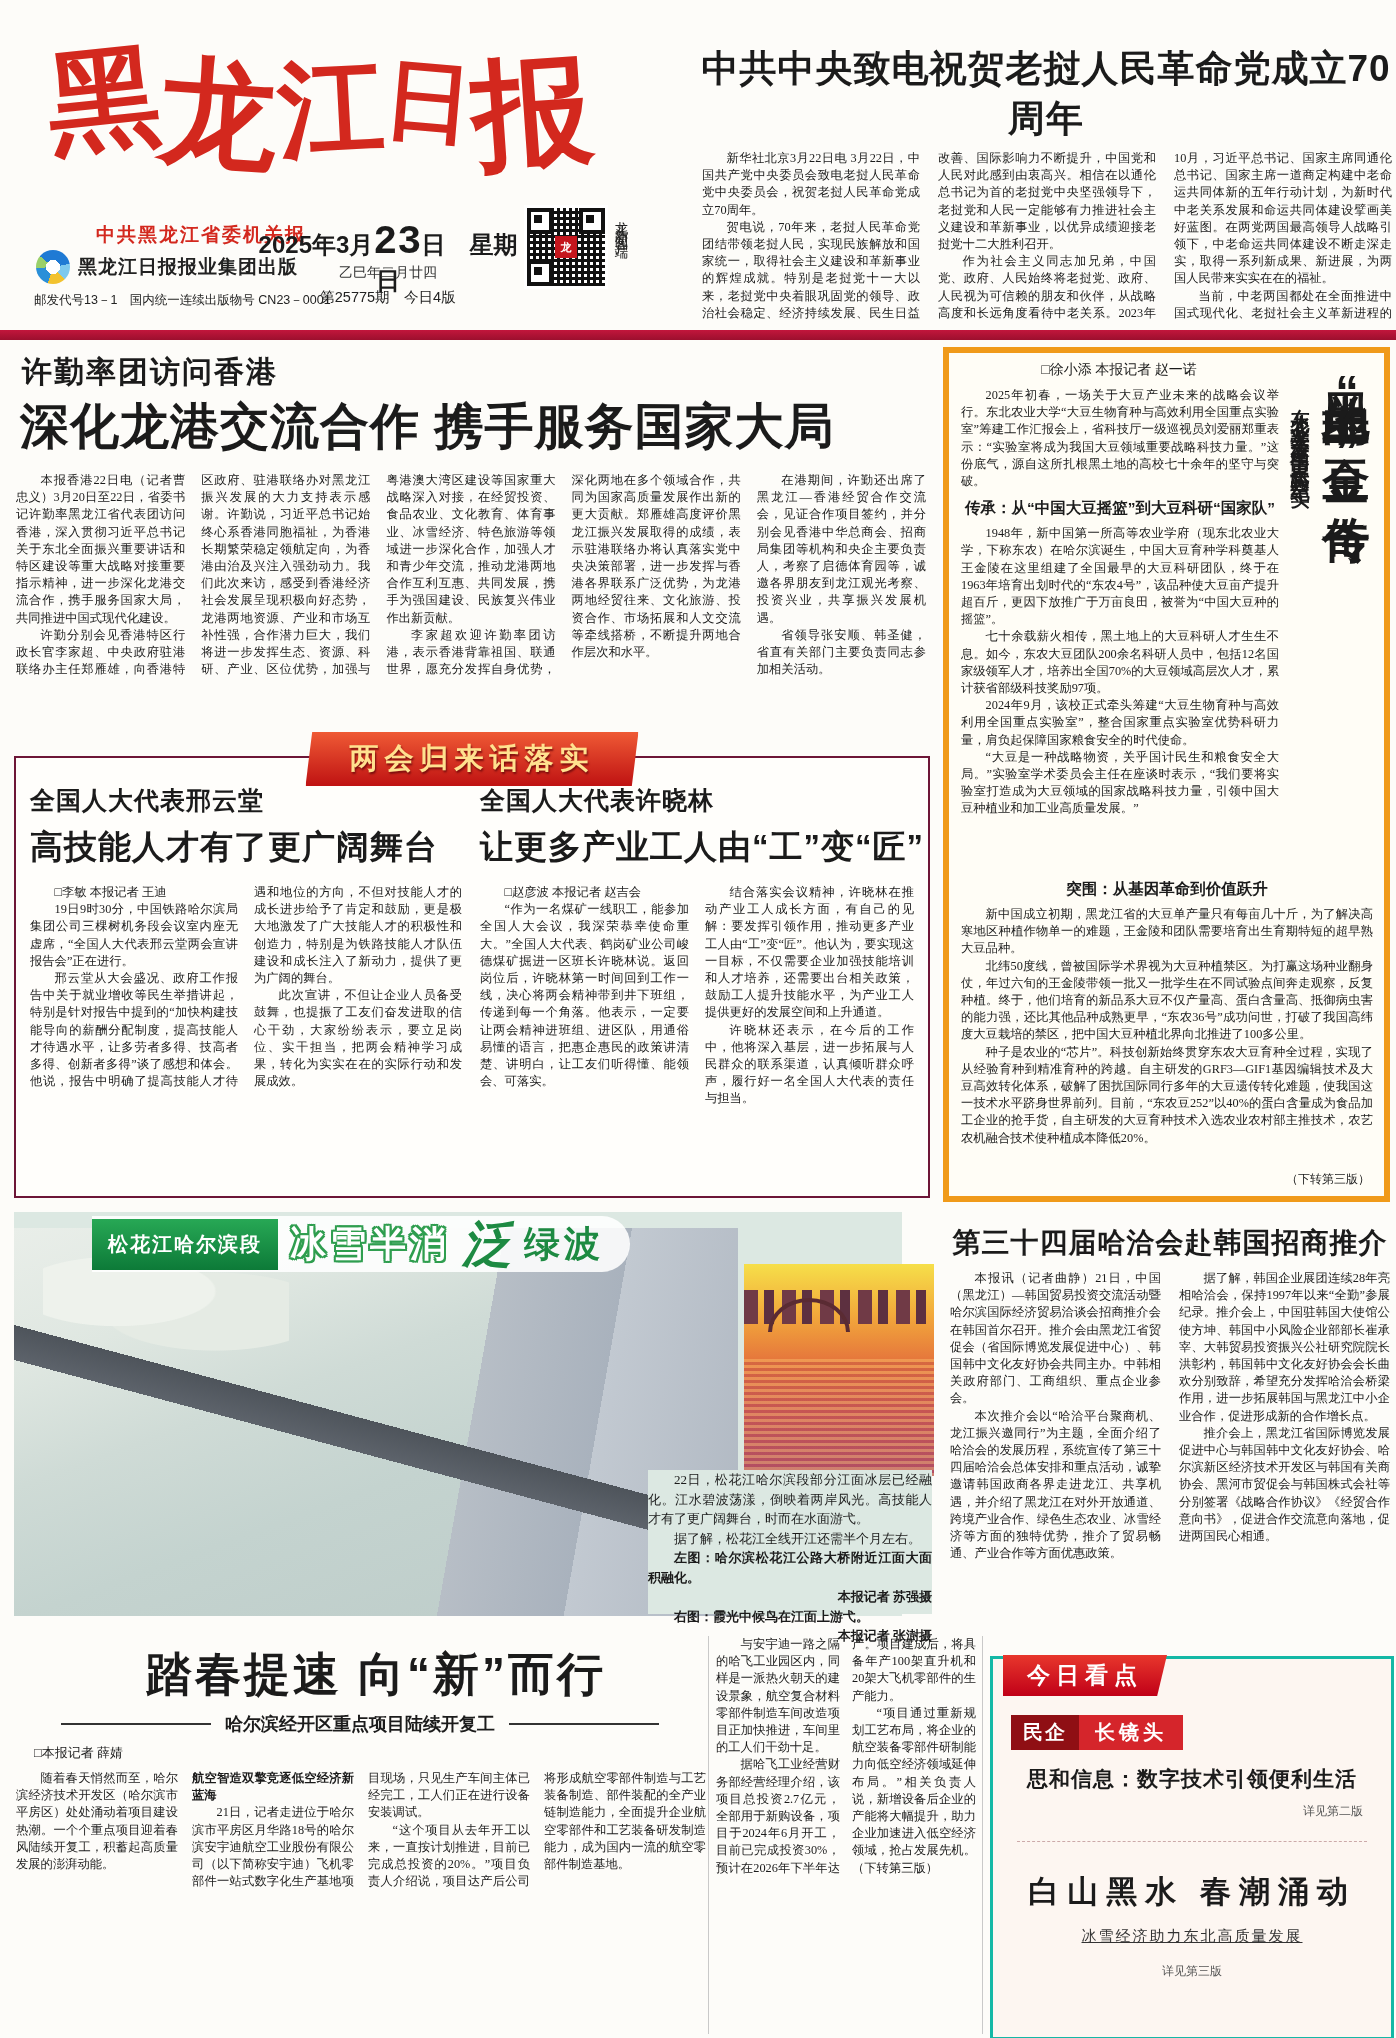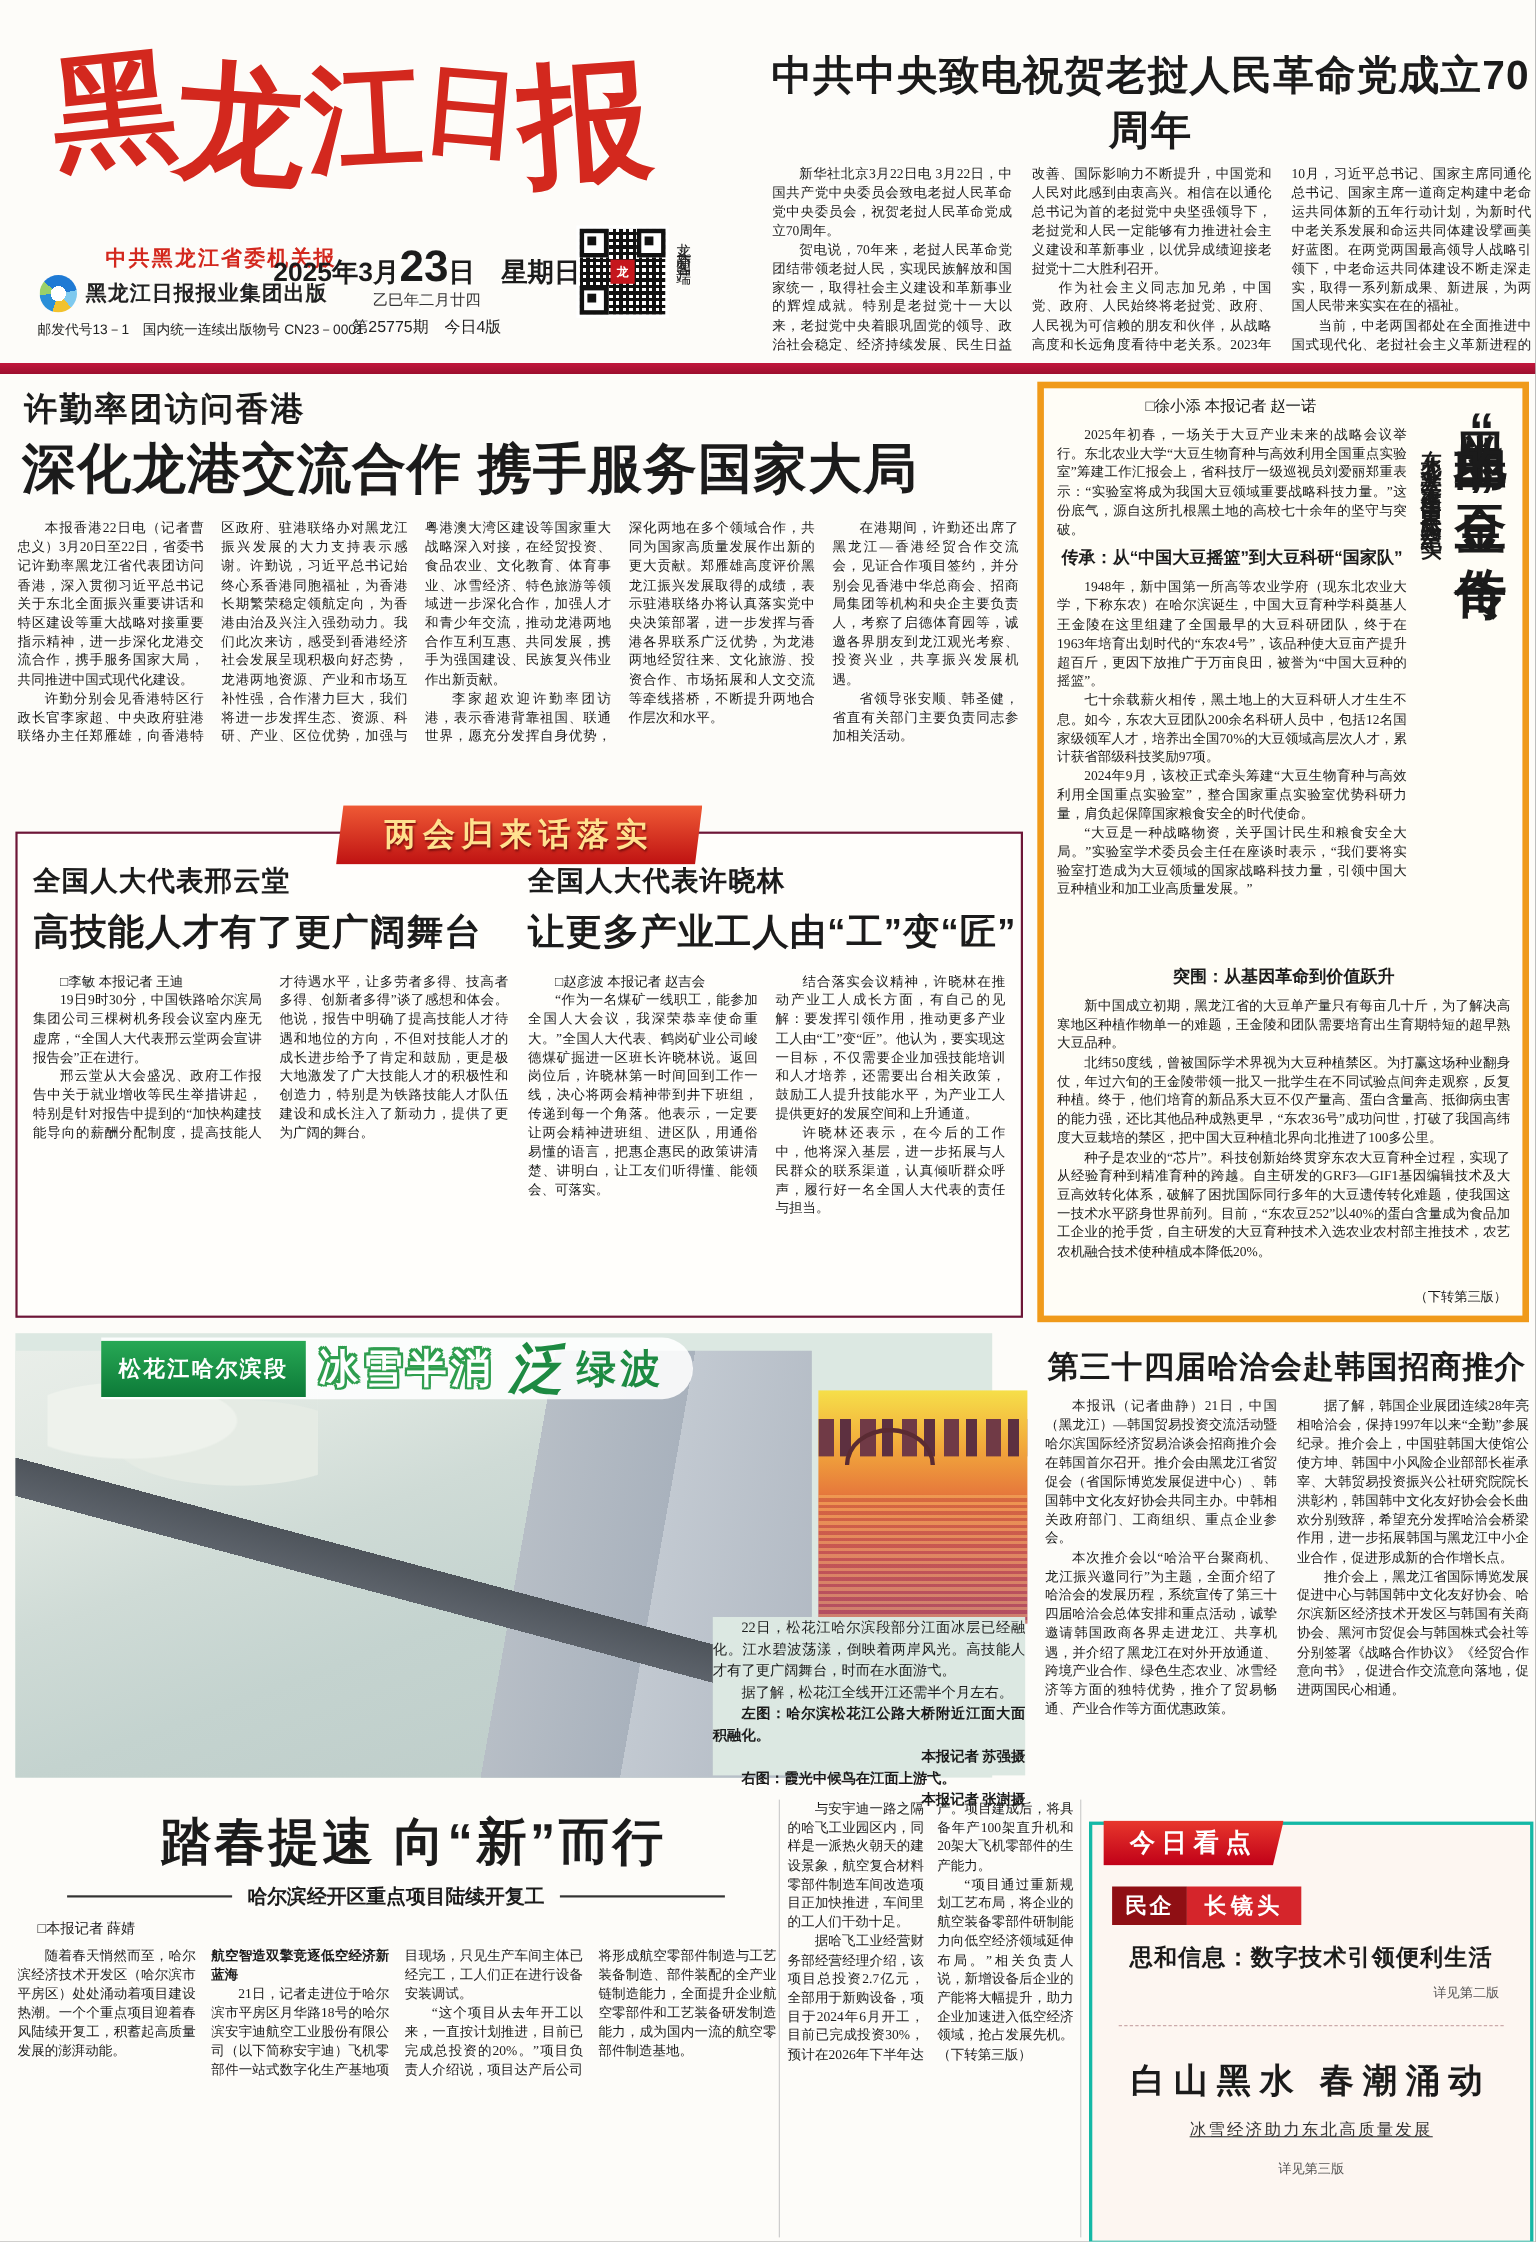--- a/index.html
+++ b/index.html
@@ -15,21 +15,21 @@
   .mc3{font-size:88px;transform:rotate(5deg) translateY(-4px);}
   .mc4{font-size:120px;transform:rotate(-4deg) translateY(6px);}
   .org-line{left:56px;top:222px;font-size:19px;font-weight:700;color:#d3281e;letter-spacing:2px;margin-left:40px;}
   .pub-row{left:36px;top:250px;display:flex;align-items:center;gap:8px;}
   .logo{width:34px;height:34px;border-radius:50%;
         background:radial-gradient(circle at 50% 50%,#fff 0 7px,transparent 7px),
         conic-gradient(#1f7ad4 0 22%,#7ec9ee 22% 38%,#f2c22e 38% 55%,#2a8fd8 55% 74%,#9ad06a 74% 86%,#1f7ad4 86% 100%);}
   .pub-text{font-size:19px;font-weight:700;color:#222;letter-spacing:1px;}
   .postal{left:34px;top:292px;font-size:12.5px;color:#222;}
   .date-block{left:248px;top:220px;width:280px;text-align:center;font-weight:700;}
-  .date-block .dp{font-size:24px;} .date-block .dd{font-size:40px;font-family:Liberation Sans, sans-serif;} .date-block .ds{font-size:24px;}
+  .date-block .dp{font-size:24px;} .date-block .dd{font-size:40px;font-family:Liberation Mono, monospace;} .date-block .ds{font-size:24px;}
   .lunar{left:248px;top:264px;width:280px;text-align:center;font-size:14px;color:#333;}
   .issue{left:248px;top:288px;width:280px;text-align:center;font-size:14.5px;color:#222;}
   
   .qr{left:527px;top:208px;width:78px;height:78px;background:
       repeating-linear-gradient(0deg,#111 0 3px,rgba(255,255,255,0) 3px 6px),
       repeating-linear-gradient(90deg,#111 0 3px,#fff 3px 6px);outline:3px solid #fff;}
   .qr .fp{position:absolute;width:18px;height:18px;border:4px solid #111;background:#fff;}
   .qr .fp::after{content:"";position:absolute;left:3px;top:3px;width:8px;height:8px;background:#111;}
   .fp1{left:0;top:0;} .fp2{right:0;top:0;} .fp3{left:0;bottom:0;}
   .qr .seal{position:absolute;left:50%;top:50%;width:22px;height:22px;transform:translate(-50%,-50%);
@@ -178,20 +178,21 @@
   <div class="abs lh-box">
     <div class="lh-banner">两会归来话落实</div>
 
     <div class="lh-art" style="left:14px;width:432px;">
       <div class="lh-kicker">全国人大代表邢云堂</div>
       <div class="lh-head">高技能人才有了更广阔舞台</div>
       <div class="lh-cols news">
         <p class="byline">□李敏 本报记者 王迪</p>
         <p>19日9时30分，中国铁路哈尔滨局集团公司三棵树机务段会议室内座无虚席，“全国人大代表邢云堂两会宣讲报告会”正在进行。</p>
         <p>邢云堂从大会盛况、政府工作报告中关于就业增收等民生举措讲起，特别是针对报告中提到的“加快构建技能导向的薪酬分配制度，提高技能人才待遇水平，让多劳者多得、技高者多得、创新者多得”谈了感想和体会。他说，报告中明确了提高技能人才待遇和地位的方向，不但对技能人才的成长进步给予了肯定和鼓励，更是极大地激发了广大技能人才的积极性和创造力，特别是为铁路技能人才队伍建设和成长注入了新动力，提供了更为广阔的舞台。</p>
+        <p>此次宣讲，不但让企业人员备受鼓舞，也提振了工友们奋发进取的信心干劲，大家纷纷表示，要立足岗位、实干担当，把两会精神学习成果，转化为实实在在的实际行动和发展成效。</p>
       </div>
     </div>
 
     <div class="lh-art" style="left:464px;width:434px;">
       <div class="lh-kicker">全国人大代表许晓林</div>
       <div class="lh-head">让更多产业工人由“工”变“匠”</div>
       <div class="lh-cols news">
         <p class="byline">□赵彦波 本报记者 赵吉会</p>
         <p>“作为一名煤矿一线职工，能参加全国人大会议，我深荣恭幸使命重大。”全国人大代表、鹤岗矿业公司峻德煤矿掘进一区班长许晓林说。返回岗位后，许晓林第一时间回到工作一线，决心将两会精神带到井下班组，传递到每一个角落。他表示，一定要让两会精神进班组、进区队，用通俗易懂的语言，把惠企惠民的政策讲清楚、讲明白，让工友们听得懂、能领会、可落实。</p>
         <p>结合落实会议精神，许晓林在推动产业工人成长方面，有自己的见解：要发挥引领作用，推动更多产业工人由“工”变“匠”。他认为，要实现这一目标，不仅需要企业加强技能培训和人才培养，还需要出台相关政策，鼓励工人提升技能水平，为产业工人提供更好的发展空间和上升通道。</p>

